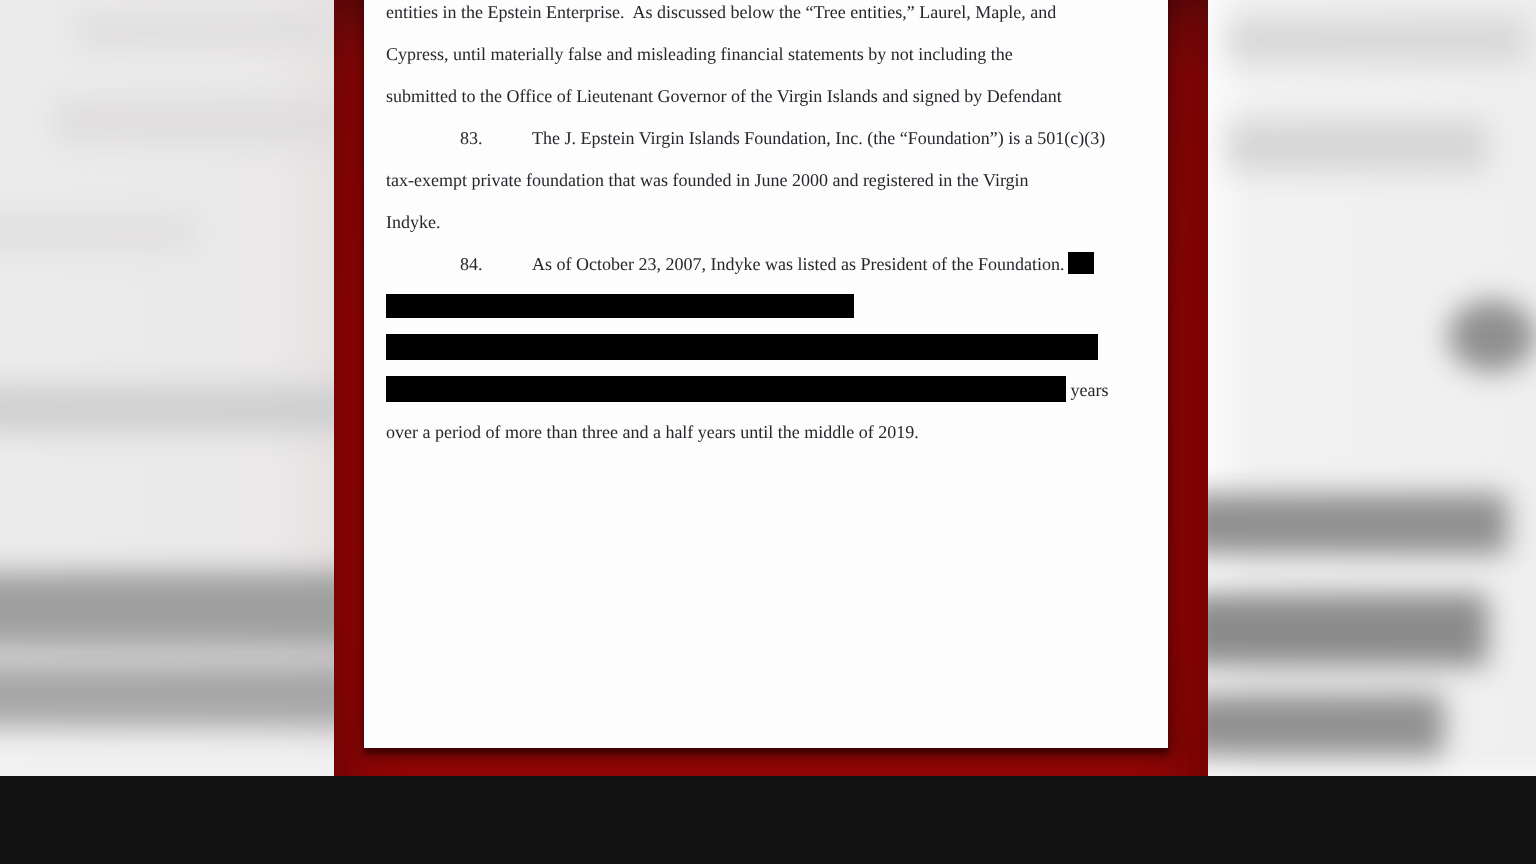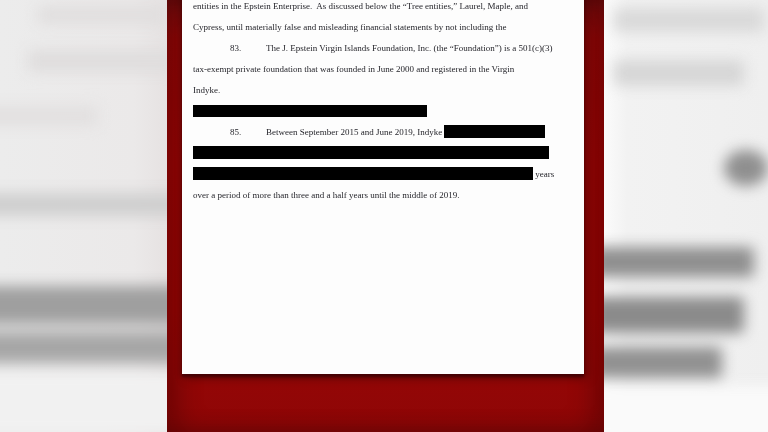--- a/index.html
+++ b/index.html
@@ -1,17 +1,17 @@
 <!DOCTYPE html>
 <html><head>
 <meta charset="utf-8">
 <style>
   html,body { margin:0; padding:0; background:#111; }
   .stage {
-    position:relative; width:768px; height:432px; overflow:hidden;
+    position:relative; width:768px; height:388px; overflow:hidden;
     background:#9c0505;
     font-family:"Liberation Serif", serif;
   }
 
   
   .side-panel { position:absolute; top:0; height:432px; overflow:hidden; }
   .side-panel .blurwrap { position:absolute; inset:-12px; filter:blur(7px); }
   .panel-left  { left:0;  width:167px; background:linear-gradient(90deg,#ececec,#ebe9e9 80%,#e6e2e2); }
   .panel-right { left:604px; width:164px; background:linear-gradient(90deg,#fbfbfb,#f2f2f2 14%,#efefef); }
   .blurmark { position:absolute; border-radius:4px; }
@@ -72,24 +72,25 @@
       <div class="blurmark" style="left:0px;top:398px;width:200px;height:55px;background:#fafafa;"></div>
     </div>
   </div>
 
   <div class="red-band"></div>
 
   <div class="page">
     <div class="doc-lines">
         <div class="doc-line"><span>entities in the Epstein Enterprise.  As discussed below the “Tree entities,” Laurel, Maple, and</span></div>
         <div class="doc-line"><span>Cypress, until materially false and misleading financial statements by not including the</span></div>
+        <div class="doc-line"><span>submitted to the Office of Lieutenant Governor of the Virgin Islands and signed by Defendant</span></div>
         <div class="doc-line"><span class="para-num">83.</span><span>The J. Epstein Virgin Islands Foundation, Inc. (the “Foundation”) is a 501(c)(3)</span></div>
         <div class="doc-line"><span>tax-exempt private foundation that was founded in June 2000 and registered in the Virgin</span></div>
         <div class="doc-line"><span>Indyke.</span></div>
+        <div class="doc-line"><span class="para-num">84.</span><span>As of October 23, 2007, Indyke was listed as President of the Foundation. </span><span class="redaction" style="width: 13px; height: 11px;"></span></div>
         <div class="doc-line"><span class="redaction" style="width: 234px; height: 12px;"></span></div>
-        <div class="doc-line"><span class="para-num">85.</span><span>Between September 2015 and June 2019, Indyke </span><span class="redaction" style="width: 101px; height: 13px;"></span></div>
         <div class="doc-line"><span class="redaction" style="width: 356px; height: 13px;"></span></div>
         <div class="doc-line"><span class="redaction" style="width: 340px; height: 13px;"></span><span> years</span></div>
         <div class="doc-line"><span>over a period of more than three and a half years until the middle of 2019.</span></div>
       </div>
   </div>
 
 </div>
 
 </body></html>

